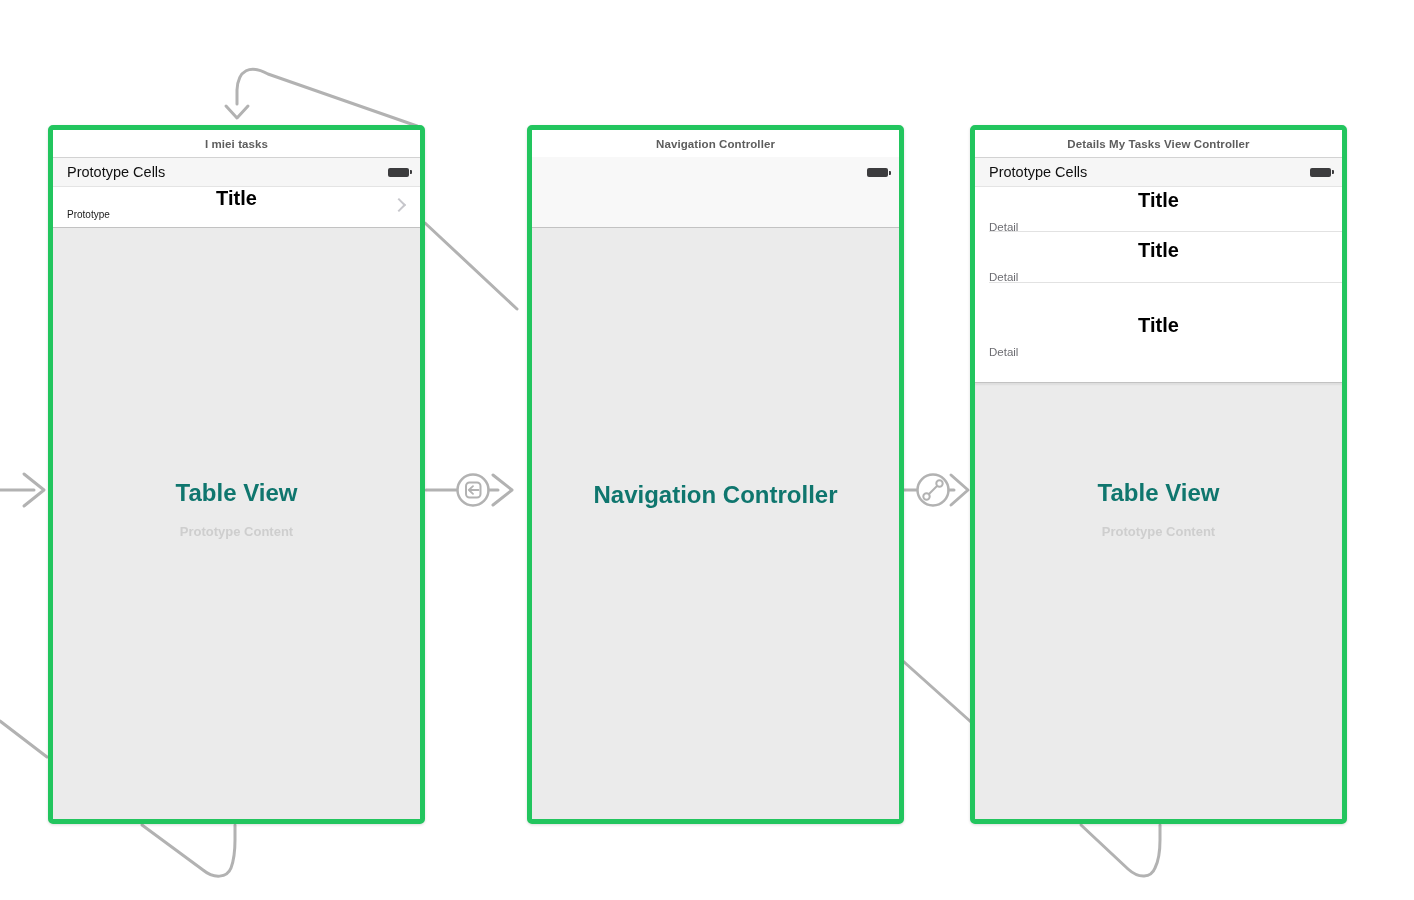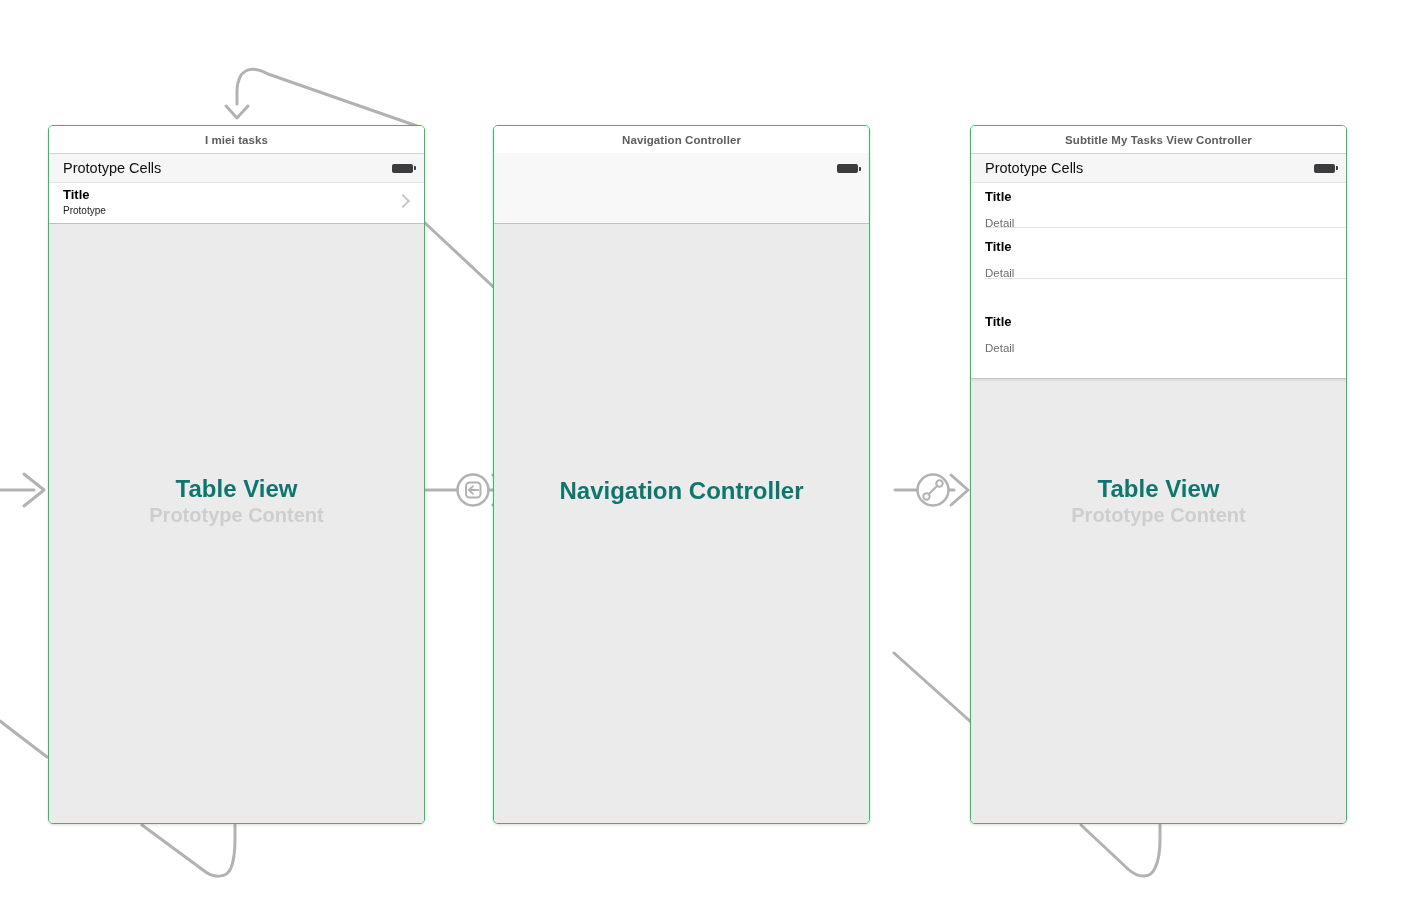--- a/index.html
+++ b/index.html
@@ -5,21 +5,21 @@
   html,body{margin:0;padding:0;}
   body{
     width:1414px;height:900px;position:relative;overflow:hidden;
     background:#ffffff;
     font-family:"Liberation Sans","DejaVu Sans",sans-serif;
     -webkit-font-smoothing:antialiased;
   }
   #wires{position:absolute;left:0;top:0;z-index:1;}
   .scene{
     position:absolute;top:125px;width:377px;height:699px;z-index:2;
-    background:#ffffff;border:1px solid #22c55e;border-radius:5px;
+    background:#ffffff;border:5px solid #22c55e;border-radius:5px;
     box-shadow:0 1px 3px rgba(0,0,0,0.14);
     overflow:hidden;box-sizing:border-box;
   }
   .scene-header{
     height:27px;border-bottom:1px solid #d2d2d2;background:#ffffff;
     display:flex;align-items:center;justify-content:center;
     font-size:11.5px;font-weight:bold;color:#5d5d5d;letter-spacing:.1px;
   }
   .section-row{
     height:28px;background:#f6f6f6;border-bottom:1px solid #e4e4e4;
@@ -32,23 +32,23 @@
     position:absolute;left:0;right:0;top:27px;height:70px;background:#f8f8f8;
   }
   .navbar .battery{position:absolute;right:11px;top:11px;}
   .table-bg{
     position:absolute;left:0;right:0;bottom:0;background:#ebebeb;border-top:1px solid #c2c2c2;
   }
   .s1-tablebg,.s2-tablebg{top:97px;}
   .s3-tablebg{top:252px;box-shadow:inset 0 2px 2px rgba(0,0,0,0.06);}
   .placeholder{position:absolute;left:0;right:0;top:348px;text-align:center;z-index:3;}
   .placeholder .ph-title{font-size:24px;font-weight:bold;color:#0f766e;line-height:30px;}
-  .placeholder .ph-sub{font-size:20px;font-weight:bold;color:#cecece;line-height:19px;margin-top:2px;}
+  .placeholder .ph-sub{font-size:13px;font-weight:bold;color:#cecece;line-height:19px;margin-top:14px;}
   .cell{position:absolute;left:0;right:0;}
-  .cell-title{font-size:13px;font-weight:bold;color:#000;padding:0 14px;line-height:17px;}
+  .cell-title{font-size:20px;font-weight:bold;color:#000;padding:0 14px;line-height:17px;text-align:center;}
   .cell-sub{font-size:10px;color:#1a1a1a;padding:0 14px;line-height:13px;margin-top:1px;}
   .cell-detail{font-size:11.5px;color:#6d6d72;padding:0 14px;line-height:14px;margin-top:11px;}
   .sep::after{content:"";position:absolute;left:14px;right:0;bottom:0;height:1px;background:#e2e2e2;}
   .disclosure{
     position:absolute;right:16px;top:15px;width:8px;height:8px;
     border-top:2px solid #c7c7cc;border-right:2px solid #c7c7cc;transform:rotate(45deg);
   }
   .s1-cell{top:55px;height:42px;padding-top:5px;box-sizing:border-box;}
 </style>
 </head>
@@ -126,36 +126,36 @@
     <div class="cell-sub">Prototype</div>
     <span class="disclosure"></span>
   </div>
   <div class="table-bg s1-tablebg"></div>
   <div class="placeholder">
     <div class="ph-title">Table View</div>
     <div class="ph-sub">Prototype Content</div>
   </div>
 </div>
 
-<div class="scene" style="left:493px;">
+<div class="scene" style="left:527px;">
   <div class="scene-header">
     <span>Navigation Controller</span>
   </div>
   <div class="navbar">
     <span class="battery"></span>
   </div>
   <div class="table-bg s2-tablebg"></div>
   <div class="placeholder" style="top:350px;">
     <div class="ph-title">Navigation Controller</div>
   </div>
 </div>
 
 <div class="scene" style="left:970px;">
   <div class="scene-header">
-    <span>Subtitle My Tasks View Controller</span>
+    <span>Details My Tasks View Controller</span>
   </div>
   <div class="section-row">
     <span>Prototype Cells</span>
     <span class="battery"></span>
   </div>
   <div class="cell sep" style="top:55px;height:47px;padding-top:7px;box-sizing:border-box;">
     <div class="cell-title">Title</div>
     <div class="cell-detail">Detail</div>
   </div>
   <div class="cell sep" style="top:102px;height:51px;padding-top:10px;box-sizing:border-box;">

